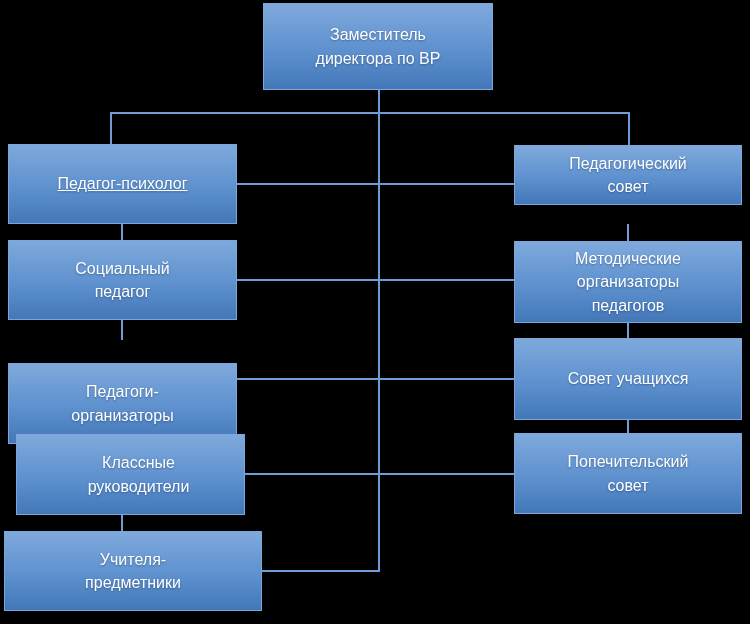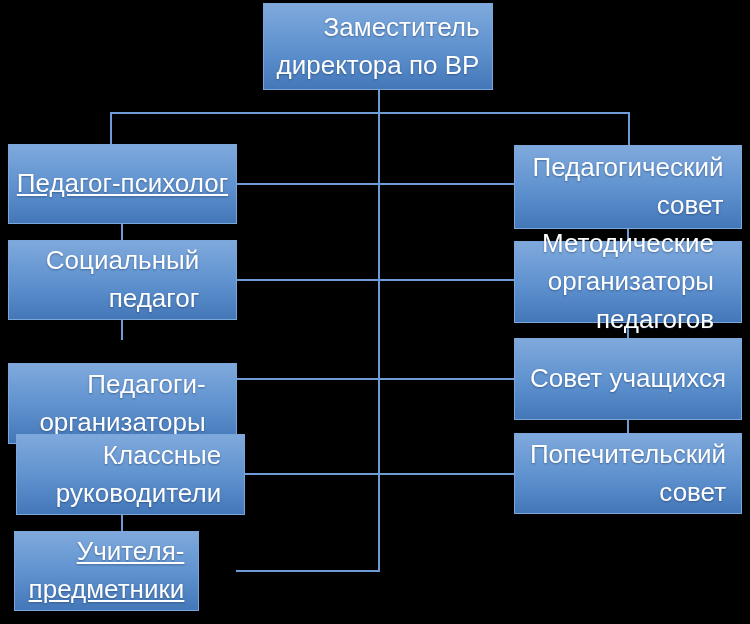--- a/index.html
+++ b/index.html
@@ -20,43 +20,43 @@
     background: var(--connector, #6f9cd6);
     z-index: 0;
   }
   .node {
     position: absolute;
     z-index: 1;
     box-sizing: border-box;
     display: flex;
     align-items: center;
     justify-content: center;
-    text-align: right;
+    text-align: center;
     background: linear-gradient(to bottom,
       var(--fill-top, #7fa9dc) 0%,
       var(--fill-mid, #5f92cf) 52%,
       var(--fill-bottom, #4477b8) 100%);
     border: 1px solid var(--node-border, #7aa7da);
     color: var(--text, #ffffff);
-    font-size: 26px;
+    font-size: 16px;
     line-height: 1.45;
   }
   .node .label {
     white-space: pre-line;
     text-shadow: 0 1px 2px rgba(20, 45, 80, 0.45);
     padding: 0 6px;
   }
   
   .n-root { left: 263px; top: 3px;   width: 230px; height: 87px; }
   .n-l1   { left: 8px;   top: 144px; width: 229px; height: 80px; text-decoration: underline; }
   .n-l2   { left: 8px;   top: 240px; width: 229px; height: 80px; }
   .n-l3   { left: 8px;   top: 339px; width: 229px; height: 81px; margin-top: 24px; }
   .n-l4   { left: 16px;   top: 434px; width: 229px; height: 81px; padding-left: 16px; }
-  .n-l5   { left: 14px;   top: 531px; width: 185px; height: 80px; text-decoration: underline; }
-  .n-r1   { left: 514px; top: 145px; width: 228px; height: 84px; }
+  .n-l5   { left: 4px;   top: 531px; width: 258px; height: 80px; }
+  .n-r1   { left: 514px; top: 145px; width: 228px; height: 60px; }
   .n-r2   { left: 514px; top: 241px; width: 228px; height: 82px; }
   .n-r3   { left: 514px; top: 338px; width: 228px; height: 82px; }
   .n-r4   { left: 514px; top: 433px; width: 228px; height: 81px; }
   
   .c-trunk      { left: 378px; top: 89px;  width: 2px;   height: 482px; }
   .c-branch     { left: 110px; top: 112px; width: 520px; height: 2px; }
   .c-drop-left  { left: 110px; top: 112px; width: 2px;   height: 33px; }
   .c-drop-right { left: 628px; top: 112px; width: 2px;   height: 34px; }
   .c-row1 { left: 236px; top: 183px; width: 280px; height: 2px; }
   .c-row2 { left: 236px; top: 279px; width: 280px; height: 2px; }

